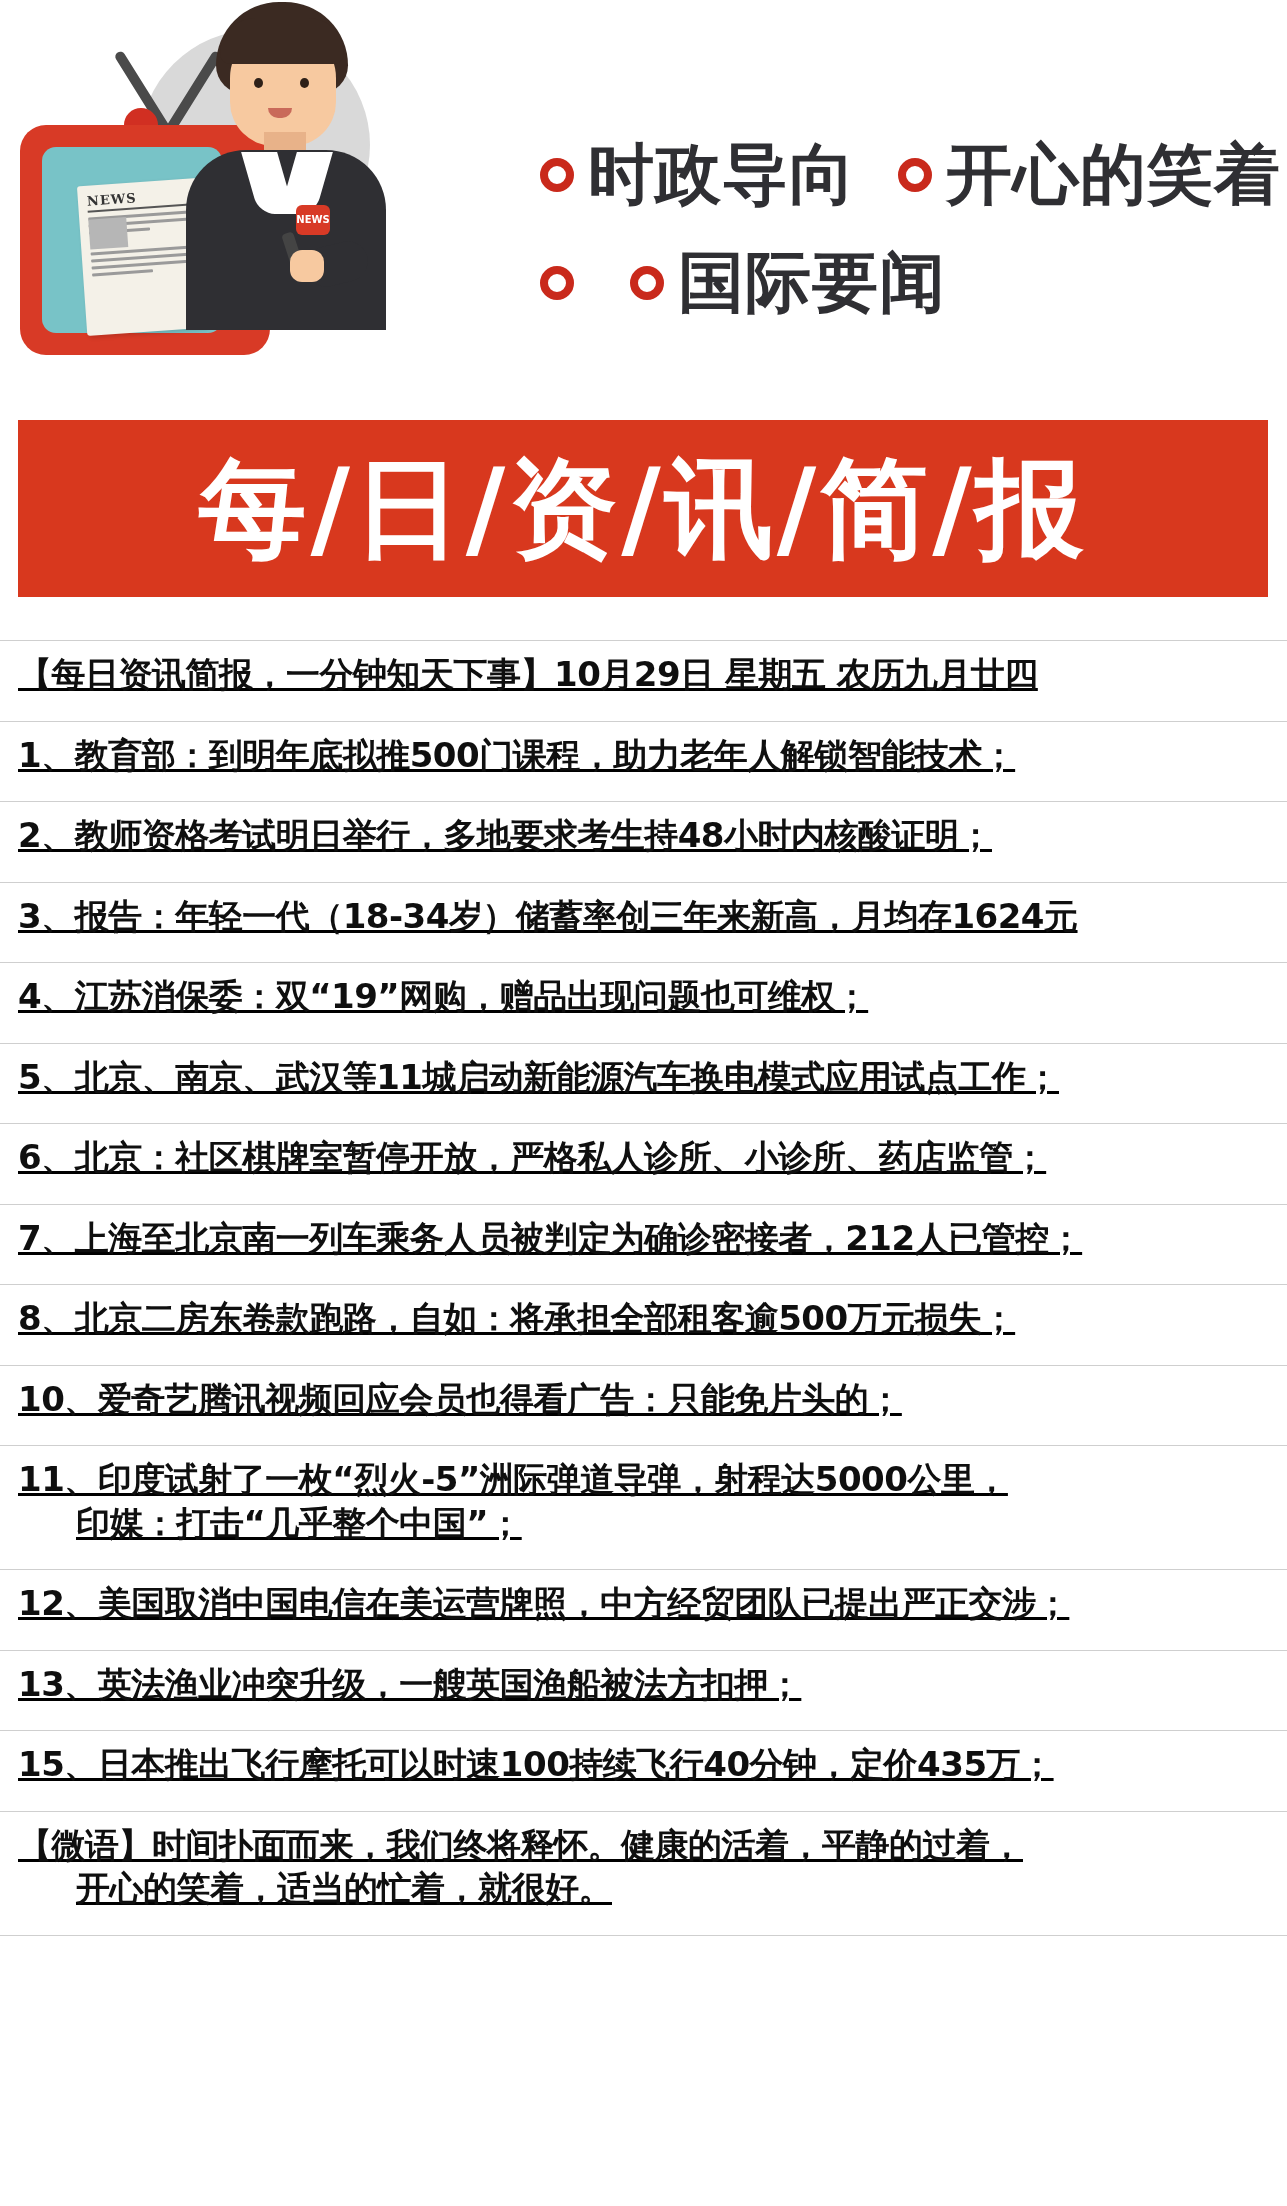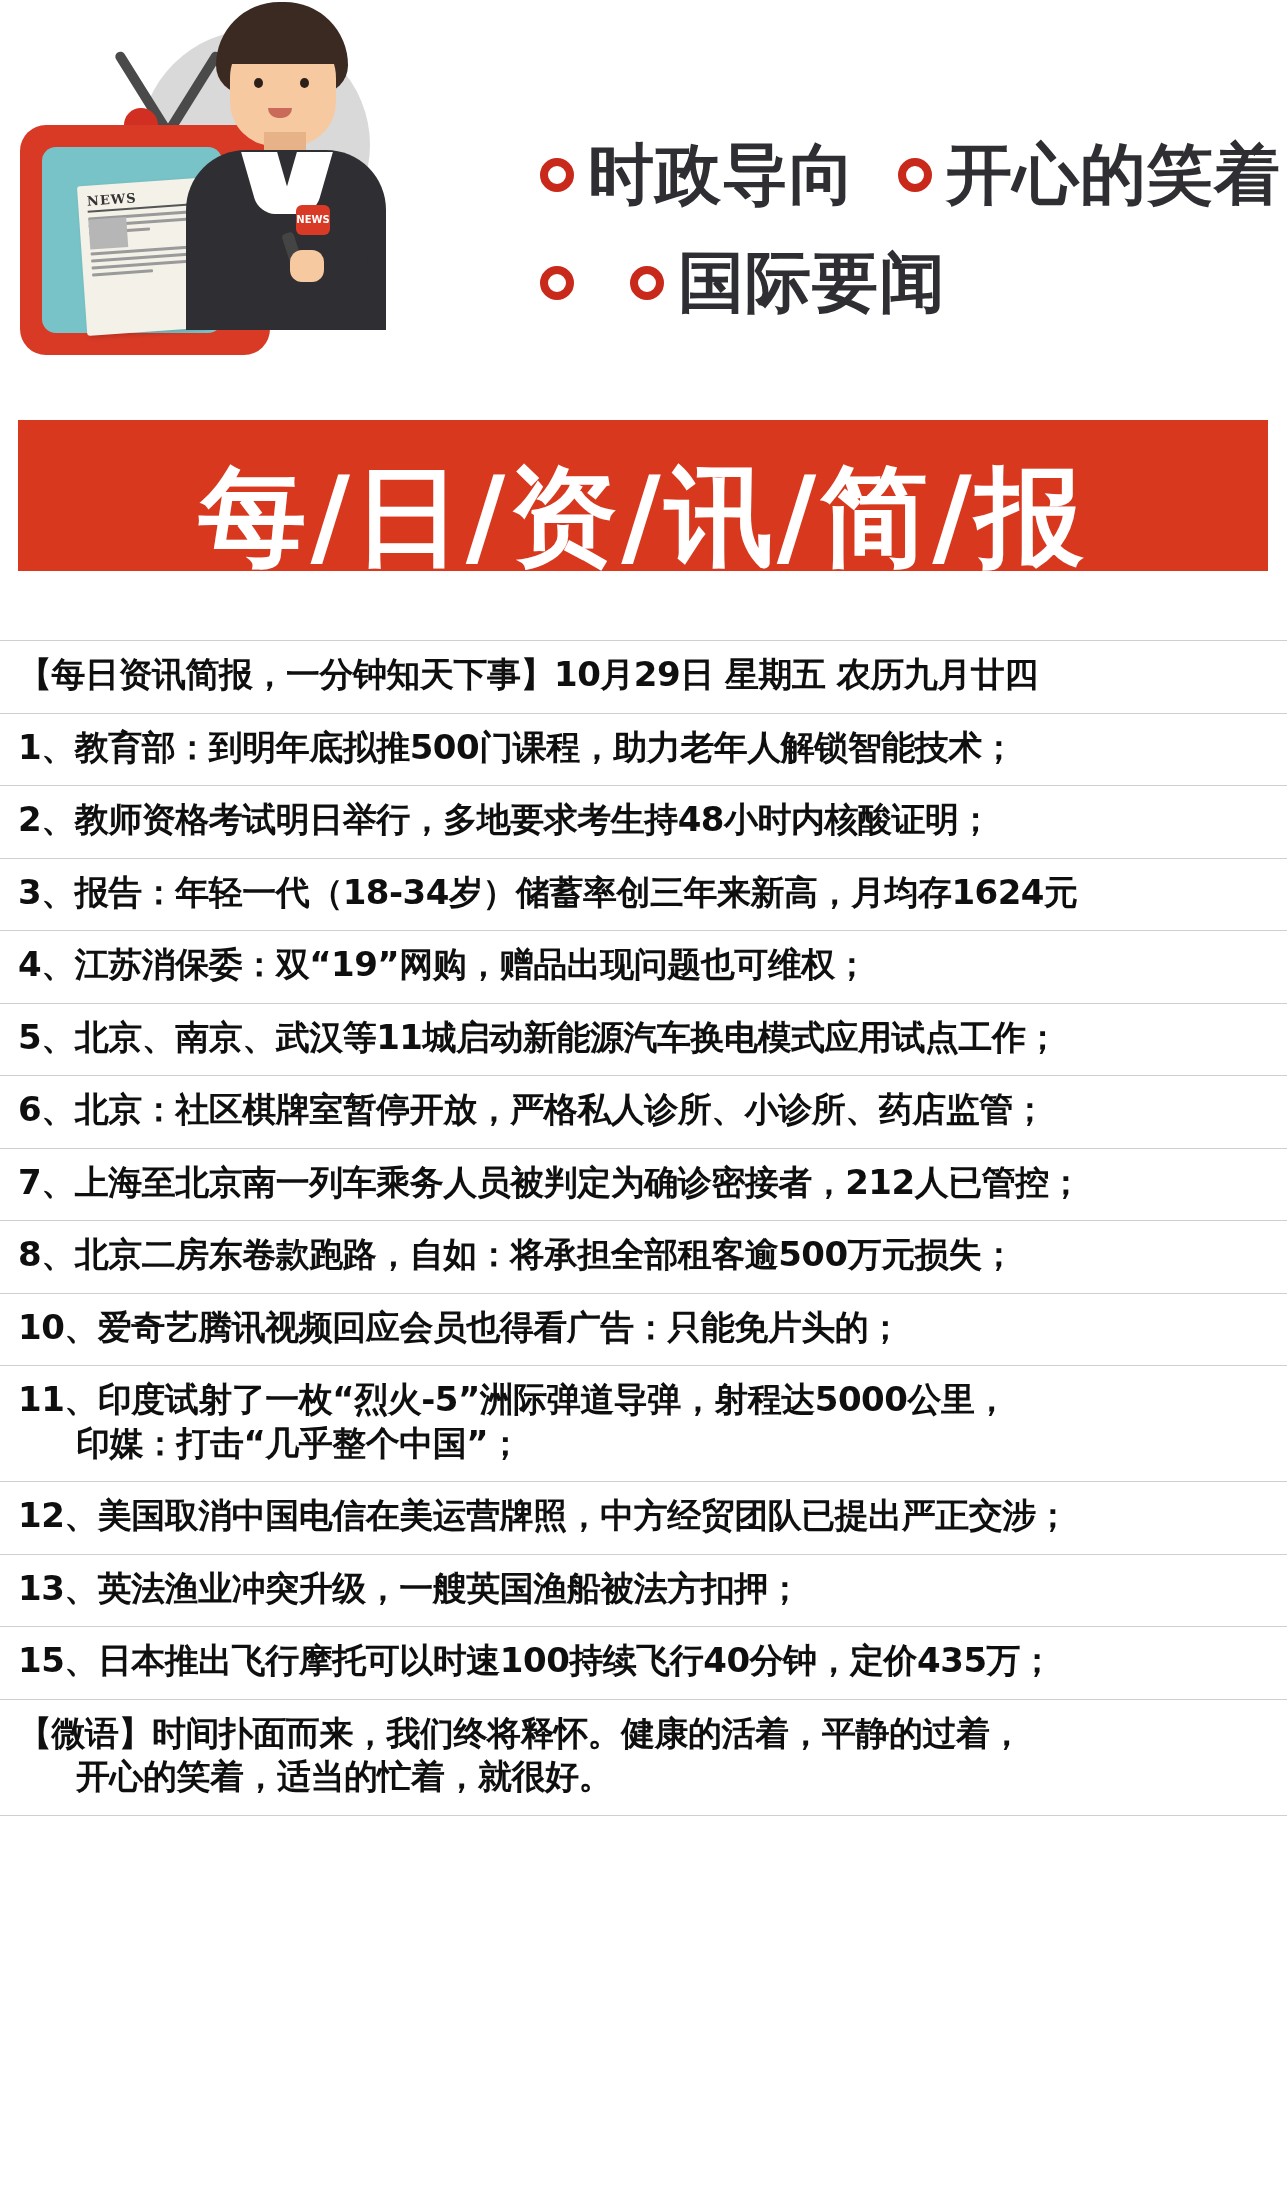--- a/index.html
+++ b/index.html
@@ -249,48 +249,49 @@
     font-family: "DejaVu Sans", "Liberation Sans", sans-serif;
   }
   .hl-gap { width: 42px; flex: none; }
 
   
   .title-bar {
     position: absolute;
     left: 18px;
     top: 420px;
     width: 1250px;
-    height: 151px;
+    height: 177px;
     background: #d8381e;
     display: flex;
-    align-items: flex-end;
+    align-items: center;
     justify-content: center;
   }
   .title-bar .title-text {
     color: #ffffff;
     font-size: 108px;
     font-weight: bold;
     letter-spacing: 4px;
     line-height: 1;
     font-family: "DejaVu Sans", "Liberation Sans", sans-serif;
   }
 
   
   .news-area {
     position: absolute;
     left: 0;
     top: 640px;
     width: 1287px;
   }
   .news-row {
     border-bottom: 1px solid #cfcfcf;
-    padding: 12px 16px 16px 18px;
+    padding: 12px 16px 24px 18px;
     min-height: 62px;
     display: flex;
     align-items: center;
+    text-decoration: underline;
   }
   .news-row:first-child { border-top: 1px solid #cfcfcf; }
   .news-text {
     font-size: 34px;
     color: #0f0f0f;
     line-height: 1.28;
     font-weight: bold;
     font-family: "DejaVu Sans", "Liberation Sans", sans-serif;
     letter-spacing: -0.5px;
   }

